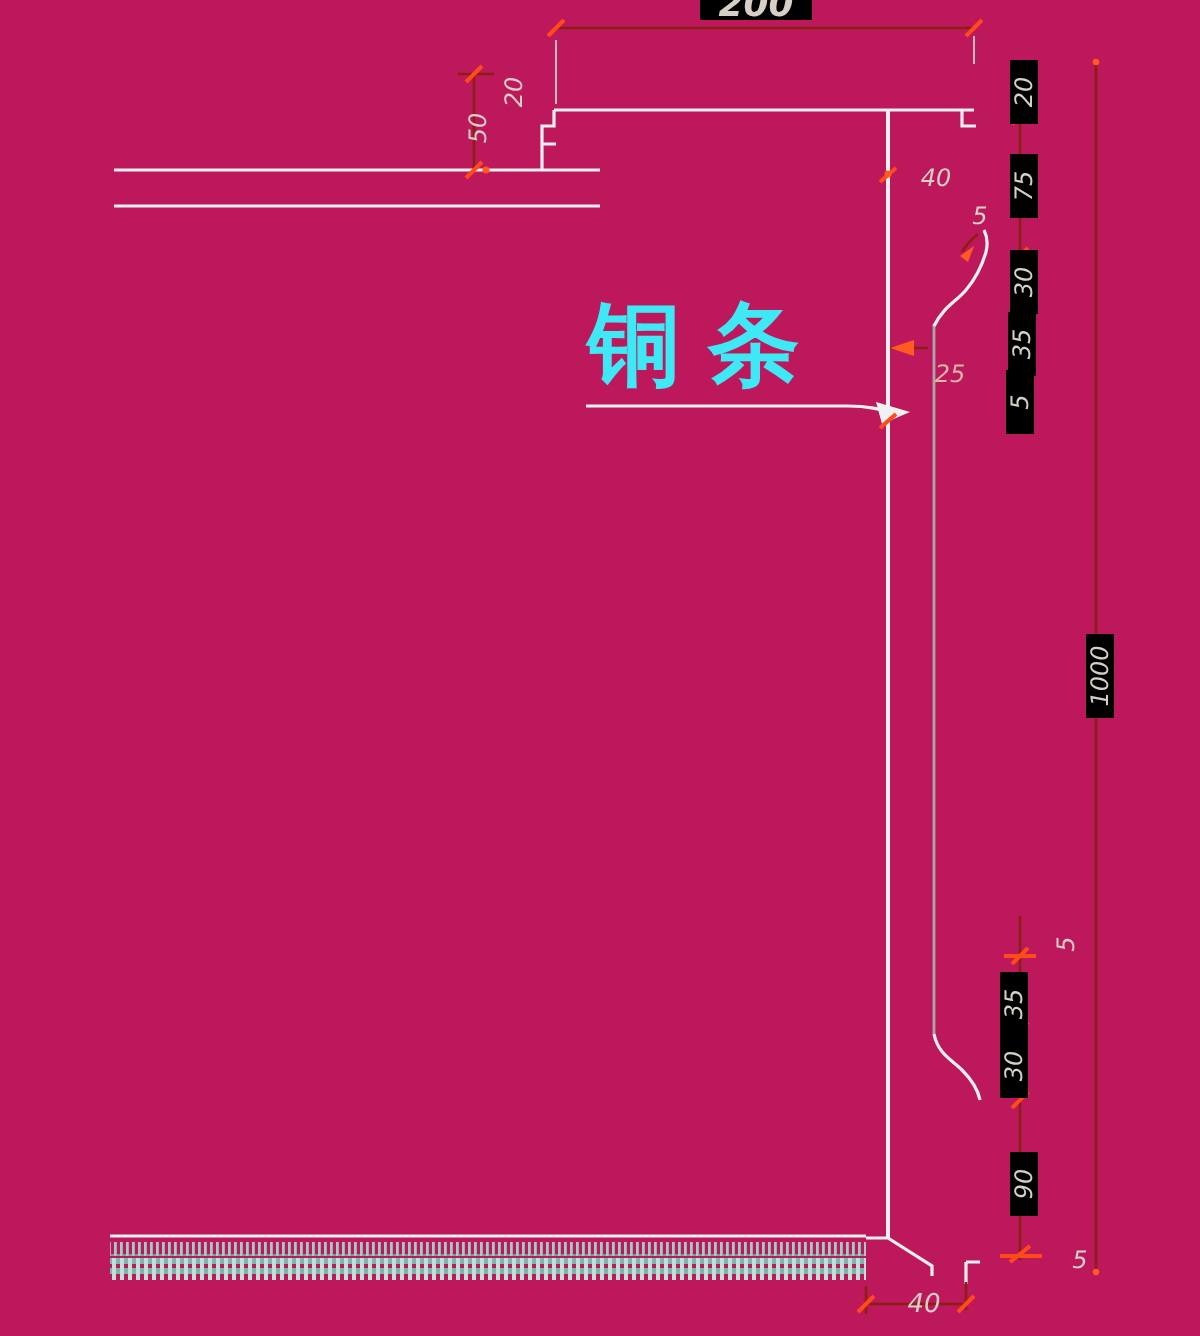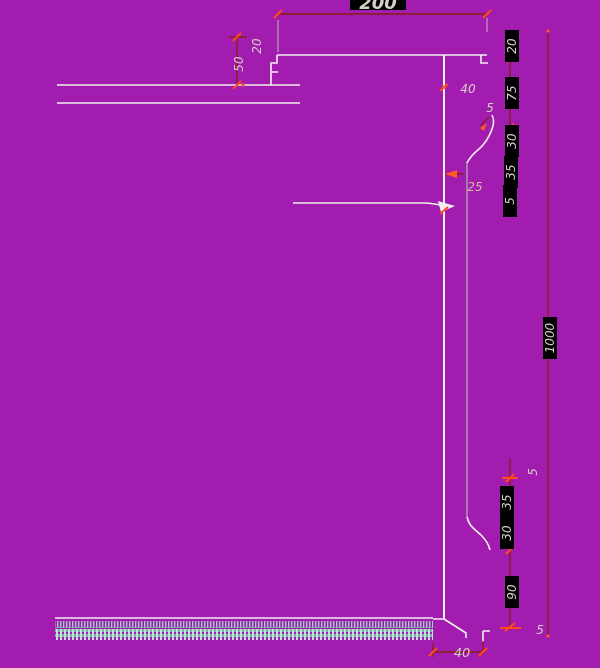--- a/index.html
+++ b/index.html
@@ -1,17 +1,17 @@
 <!DOCTYPE html>
 <html><head>
 <meta charset="utf-8">
 <style>
   html,body{margin:0;padding:0;background:#000;}
   #canvas{
-    position:relative;width:600px;height:668px;background:#a21caf;
+    position:relative;width:600px;height:668px;background:#be185d;
     overflow:hidden;font-family:"DejaVu Sans",sans-serif;
   }
   svg{position:absolute;left:0;top:0;}
   .dim{
     position:absolute;color:#d6cfc6;font-size:12px;font-style:italic;
     text-align:center;line-height:14px;white-space:nowrap;
     font-family:"DejaVu Sans",sans-serif;
   }
   .dim.v{transform:rotate(-90deg);}
   .dim.onbg{background:#000;padding:0 1px;}
@@ -112,14 +112,15 @@
   <div class="dim v onbg" style="left:529px;top:331px;width:40px;">1000</div>
 
   <div class="dim v" style="left:526px;top:465px;width:14px;">5</div>
   <div class="dim v onbg" style="left:491px;top:495px;width:30px;">35</div>
   <div class="dim v onbg" style="left:491px;top:526px;width:30px;">30</div>
   <div class="dim v onbg" style="left:496px;top:585px;width:30px;">90</div>
   <div class="dim" style="left:533px;top:623px;width:14px;">5</div>
 
   <div class="dim" style="left:448px;top:646px;width:28px;font-size:13px;">40</div>
 
+  <div id="callout-text">铜条</div>
 
 </div>
 
 </body></html>

